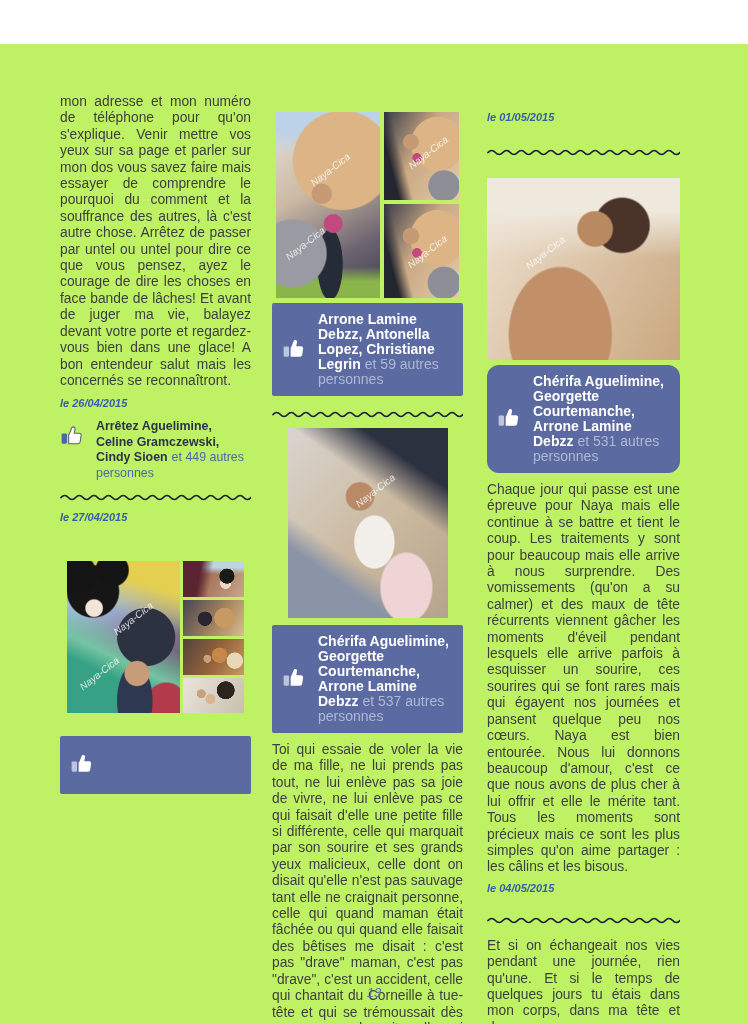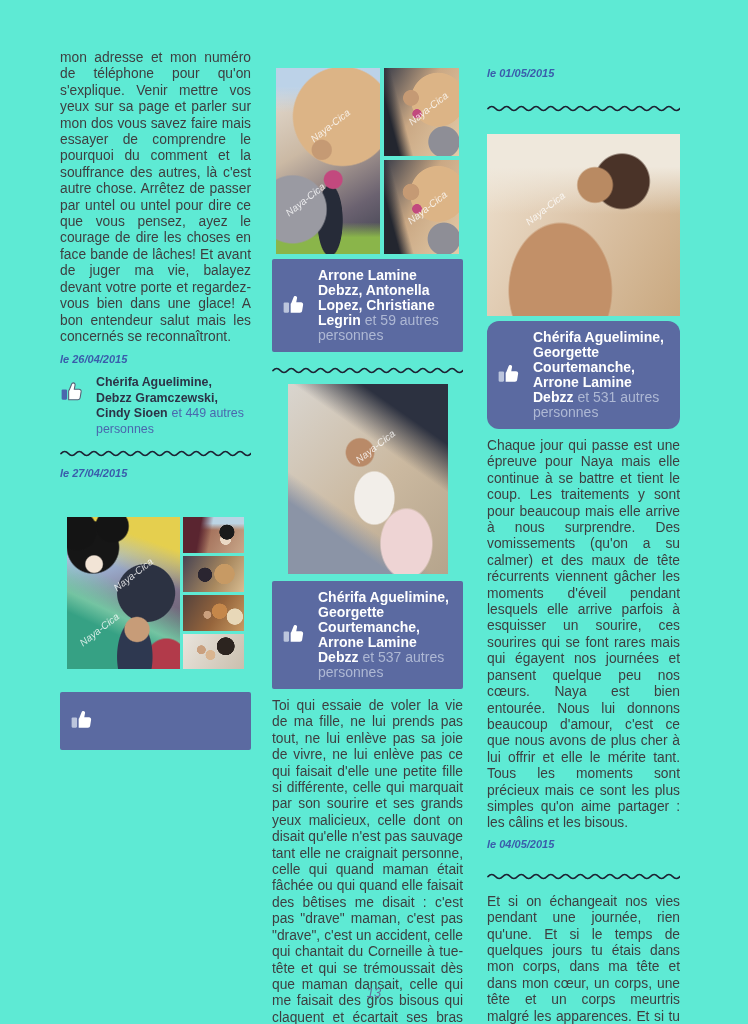--- a/index.html
+++ b/index.html
@@ -1,18 +1,18 @@
 <!DOCTYPE html>
 <html><head>
 <meta charset="utf-8">
 <style>
   html,body{margin:0;padding:0;background:#ffffff;}
   body{width:748px;height:1024px;position:relative;overflow:hidden;
        font-family:"Liberation Sans", sans-serif;}
-  .page{position:absolute;inset:0;background:#5eead4;}
+  .page{position:absolute;inset:0;background:#bef264;margin-top:44px;}
   .col{position:absolute;}
   #col-left{left:60px;top:50px;width:191px;}
   #col-mid{left:272px;top:68px;width:191px;}
   #col-right{left:487px;top:55px;width:193px;}
 
   .para{font-size:13.8px;line-height:16.4px;color:#3e3e40;text-align:justify;margin:0;}
   .date{color:#3a5dab;font-weight:bold;font-style:italic;font-size:11px;}
   .center{text-align:left;}
 
   .like-row{display:flex;align-items:flex-start;gap:10px;margin-top:10px;}
@@ -119,21 +119,21 @@
 
   <div class="col" id="col-left">
     <p class="para">mon adresse et mon numéro de téléphone pour qu'on s'explique. Venir mettre vos yeux sur sa page et parler sur mon dos vous savez faire mais essayer de comprendre le pourquoi du comment et la souffrance des autres, là c'est autre chose. Arrêtez de passer par untel ou untel pour dire ce que vous pensez, ayez le courage de dire les choses en face bande de lâches! Et avant de juger ma vie, balayez devant votre porte et regardez-vous bien dans une glace! A bon entendeur salut mais les concernés se reconnaîtront.</p>
     <div class="date center" style="margin-top:8px;">le 26/04/2015</div>
     <div class="like-row">
       <span class="thumb thumb-outline"><svg viewBox="0 0 24 24" width="26" height="26">
             <rect x="1.5" y="10.5" width="5" height="9.5" rx="1" fill="#4a67ad"></rect>
             <path d="M8 20 h8.6 c1 0 1.9 -.8 2 -1.8 l.9 -5.6 c.15 -1.2 -.75 -2.2 -1.95 -2.2 h-4.4 l.75 -3.9 c.2 -1 -.5 -2 -1.55 -2 -.8 0 -1.45 .5 -1.65 1.25 L8.6 11 8 11.8 Z" fill="#ffffff" stroke="#565f75" stroke-width="1" stroke-linejoin="round"></path>
           </svg></span>
       <div class="like-text">
-        <span class="names">Chérifa Aguelimine, Debzz Gramczewski, Cindy Sioen</span><span class="others">et 449 autres personnes</span>
+        <span class="names">Arrêtez Aguelimine, Celine Gramczewski, Cindy Sioen</span><span class="others">et 449 autres personnes</span>
       </div>
     </div>
     <div class="squiggle" style="margin-top:12px;">
         <svg viewBox="0 0 183 8" preserveAspectRatio="none" width="100%" height="8">
           <path d="M1 4.5 q3.5 -4 7 0 t7 0 t7 0 t7 0 t7 0 t7 0 t7 0 t7 0 t7 0 t7 0 t7 0 t7 0 t7 0 t7 0 t7 0 t7 0 t7 0 t7 0 t7 0 t7 0 t7 0 t7 0 t7 0 t7 0 t7 0 t7 0" fill="none" stroke="#1d2233" stroke-width="1.7" stroke-linecap="round"></path>
         </svg>
       </div>
     <div class="date" style="margin-top:10px;">le 27/04/2015</div>
     <div class="collage-l">
       <div class="photo big pL-big">

